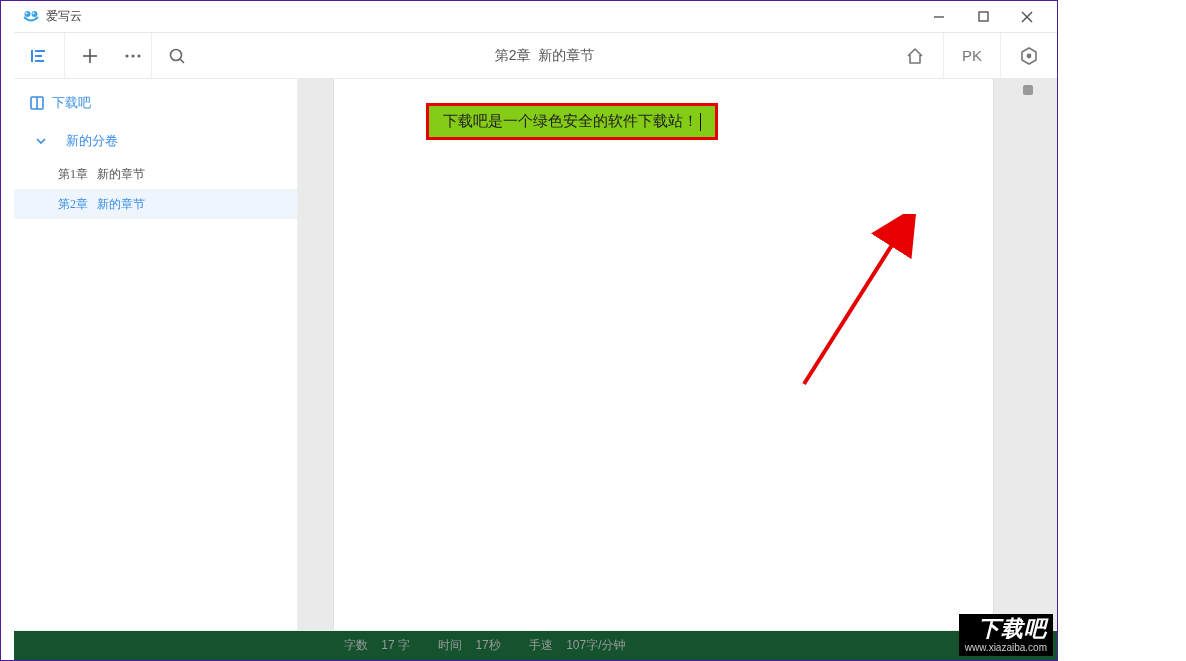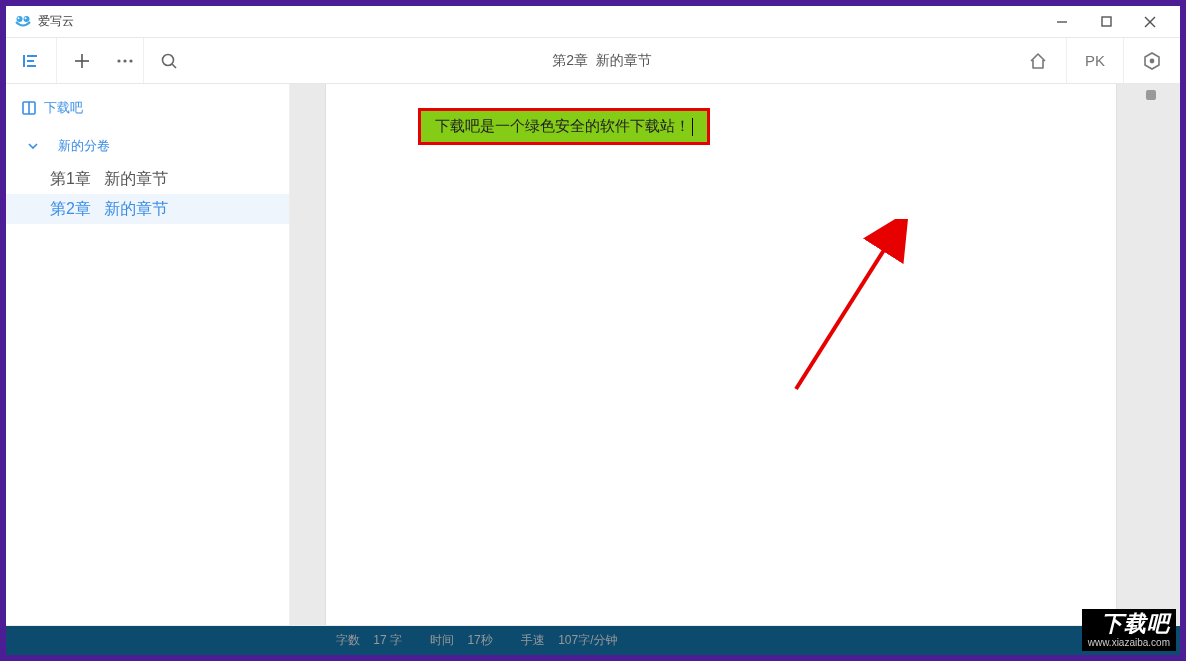--- a/index.html
+++ b/index.html
@@ -1,17 +1,17 @@
 <!DOCTYPE html>
 <html><head>
 <meta charset="utf-8">
 <style>
 * { margin: 0; padding: 0; box-sizing: border-box; }
 body { font-family: "Microsoft YaHei", Arial, sans-serif; font-size: 13px; color: #333; background: #fff; overflow: hidden; }
-.window { width: 1186px; height: 661px; border: 6px solid #4c1d95; display: flex; flex-direction: column; position: relative; }
+.window { width: 1058px; height: 661px; border: 1px solid #4c1d95; display: flex; flex-direction: column; position: relative; padding-left: 13px; }
 
 
 .titlebar { height: 32px; display: flex; align-items: center; padding: 0 8px; border-bottom: 1px solid #e8e8e8; }
 .titlebar .app-icon { width: 18px; height: 18px; margin-right: 6px; display: flex; align-items: center; justify-content: center; }
 .titlebar .app-title { font-size: 12px; color: #444; }
 .titlebar .spacer { flex: 1; }
 .winbtn { width: 44px; height: 32px; display: flex; align-items: center; justify-content: center; font-size: 14px; color: #555; cursor: pointer; }
 .winbtn svg { display: block; }
 
 
@@ -23,42 +23,42 @@
 .toolbar .right-btn { width: 56px; display: flex; align-items: center; justify-content: center; color: #777; cursor: pointer; font-size: 15px; }
 
 
 .body { flex: 1; display: flex; overflow: hidden; }
 
 
 .sidebar { width: 284px; border-right: 1px solid #eee; display: flex; flex-direction: column; background: #fff; }
 .side-item { display: flex; align-items: center; height: 36px; padding: 0 14px; cursor: pointer; font-size: 13px; }
 .side-item.book { color: #3a8ee6; margin-top: 6px; }
 .side-item.volume { color: #3a8ee6; padding-left: 22px; margin-top: 2px; gap: 12px; }
-.side-item.chapter { color: #555; padding-left: 44px; height: 30px; font-size: 16px; }
+.side-item.chapter { color: #555; padding-left: 44px; height: 30px; font-size: 12px; font-family: Liberation Serif, serif; }
 .side-item.chapter.active { background: #eef5fd; color: #3a8ee6; }
 .side-item.trash { color: #555; margin-top: 6px; }
 .side-icon { width: 18px; display: flex; align-items: center; justify-content: center; margin-right: 6px; }
 .chevron { margin-right: 8px; display: flex; align-items: center; }
 
 
 .editor-wrap { flex: 1; display: flex; position: relative; background: #fafafa; }
 .editor-gutter { width: 36px; background: #eaeaea; border-right: 1px solid #e0e0e0; }
 .editor-page { flex: 1; background: #fff; margin: 0; position: relative; }
 .editor-right-gutter { width: 64px; background: #eaeaea; border-left: 1px solid #e0e0e0; position: relative; }
 .scrollbar-thumb { position: absolute; top: 6px; right: 24px; width: 10px; height: 10px; background: #999; border-radius: 2px; }
 
 
 .highlight-box { position: absolute; left: 92px; top: 24px; border: 3px solid #e60000; padding: 6px 14px; font-size: 15px; color: #222; background: #84cc16; display: flex; align-items: center; }
 .text-cursor { width: 1px; height: 18px; background: #000; margin-left: 2px; }
 
 
 .red-arrow { position: absolute; left: 460px; top: 135px; pointer-events: none; }
 
 
-.statusbar { height: 30px; border-top: 1px solid #eee; display: flex; align-items: center; padding-left: 330px; font-size: 12px; color: #999; gap: 28px; background: #0c4a6e; }
+.statusbar { height: 30px; border-top: 1px solid #eee; display: flex; align-items: center; padding-left: 330px; font-size: 12px; color: #999; gap: 28px; background: #14532d; }
 
 
 .watermark { position: absolute; right: 4px; bottom: 4px; background: #000; color: #fff; padding: 2px 6px; font-family: "SimHei", sans-serif; text-align: right; line-height: 1.2; }
 .watermark .wm-top { font-size: 22px; font-weight: bold; font-style: italic; letter-spacing: 1px; }
 .watermark .wm-bot { font-size: 10px; color: #ccc; }
 </style>
 </head>
 <body>
 
 <div class="window">

